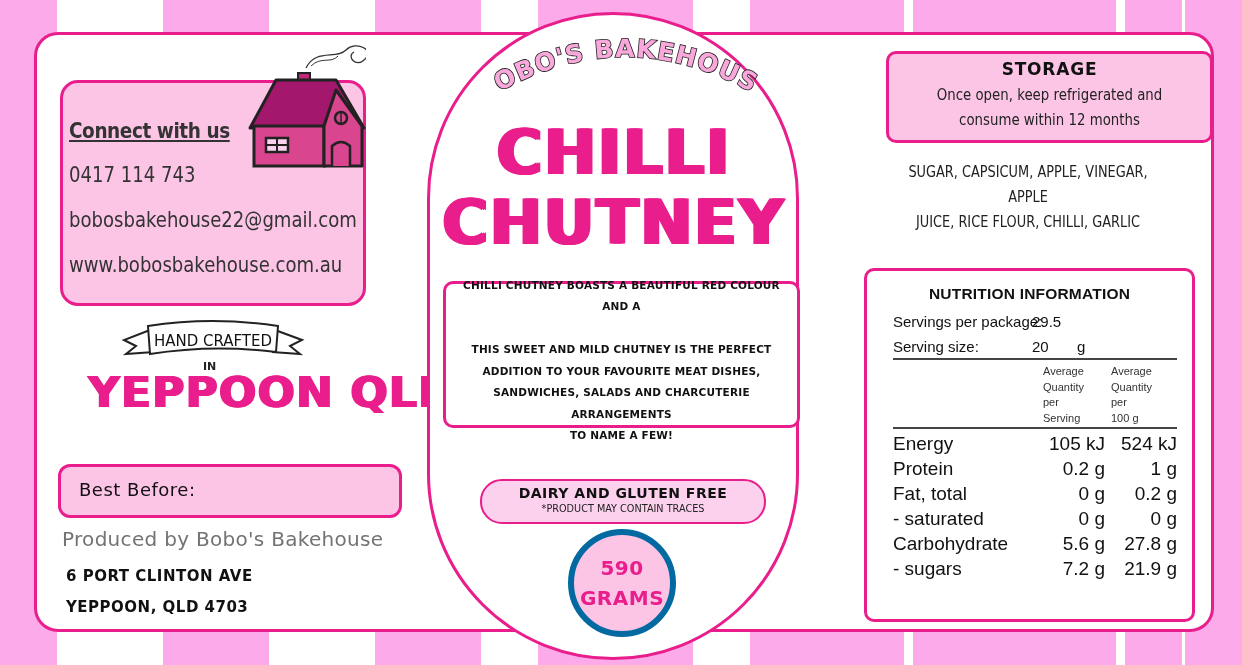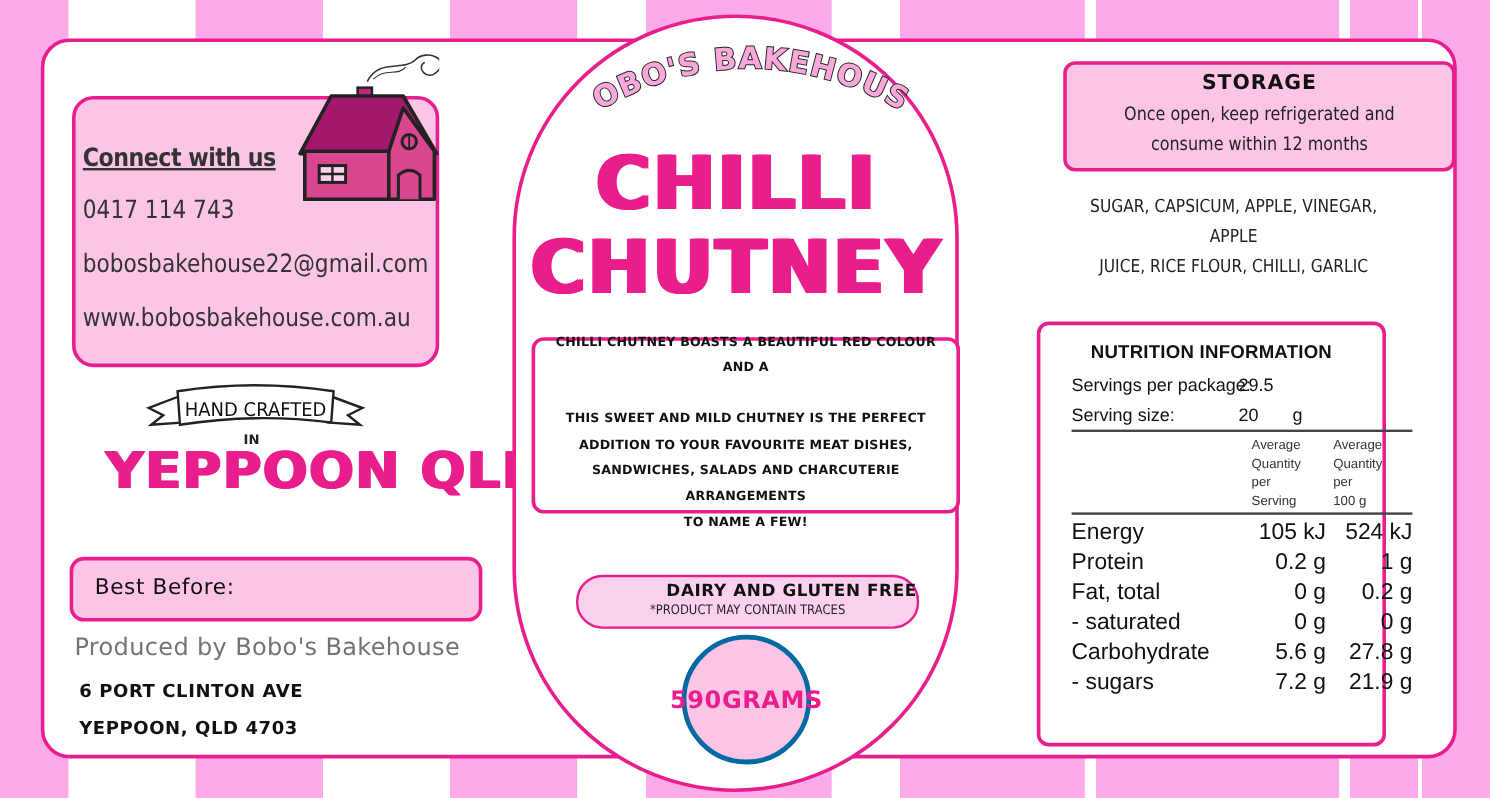--- a/index.html
+++ b/index.html
@@ -92,30 +92,30 @@
   .desc p {
     font-family: "DejaVu Sans", sans-serif; font-size: 10.5px; font-weight: bold; color: #111;
     line-height: 21.5px; letter-spacing: 0.2px; text-transform: uppercase; margin-top: 12px;
   }
   .dairy {
     position: absolute; left: 480px; top: 479px; width: 286px; height: 45px;
     background: #fcd1ee; border: 2px solid #e91e8c; border-radius: 22px; text-align: center;
   }
   .dairy .t1 {
     display: block; margin-top: 4px; font-family: "DejaVu Sans", sans-serif; font-weight: bold;
-    font-size: 14px; color: #111; letter-spacing: 0.5px; text-align: right;
+    font-size: 14px; color: #111; letter-spacing: 0.5px;
   }
   .dairy .t2 {
     display: block; margin-top: 1px; font-family: "DejaVu Sans", sans-serif;
     font-size: 11px; color: #222; transform: scaleX(0.88);
   }
   .grams {
     position: absolute; left: 568px; top: 529px; width: 108px; height: 108px;
-    background: #fcc5e6; border: 4px solid #0369a1; border-radius: 50%;
-    display: flex; flex-direction: row; align-items: center; justify-content: center;
+    background: #fcc5e6; border: 6px solid #0369a1; border-radius: 50%;
+    display: flex; flex-direction: column; align-items: center; justify-content: center;
   }
   .grams span {
     font-family: "DejaVu Sans", sans-serif; font-weight: 900; font-size: 20px; color: #e91e8c;
     line-height: 30px; letter-spacing: 0.5px;
   }
 
   
   .storage {
     position: absolute; left: 886px; top: 51px; width: 327px; height: 92px;
     background: #fcc5e6; border: 3px solid #e91e8c; border-radius: 10px; text-align: center;
@@ -129,21 +129,21 @@
     font-size: 15.5px; line-height: 25px; color: #222; transform: scaleX(0.86);
   }
   .ingredients {
     position: absolute; left: 880px; top: 160px; width: 296px; text-align: center;
     font-family: "DejaVu Sans", sans-serif; font-size: 15px; line-height: 25px; color: #222;
     transform: scaleX(0.86); transform-origin: center;
   }
 
   
   .nutrition {
-    position: absolute; left: 864px; top: 268px; width: 291px; height: 354px;
+    position: absolute; left: 864px; top: 268px; width: 331px; height: 354px;
     background: #fff; border: 3px solid #e91e8c; border-radius: 10px;
     font-family: "Liberation Sans", sans-serif; color: #111;
   }
   .nutrition .nt {
     position: absolute; left: 0; right: 0; top: 14px; text-align: center;
     font-weight: bold; font-size: 15.5px; letter-spacing: 0.2px;
   }
   .nutrition .row { position: absolute; left: 26px; font-size: 15px; }
   .nutrition .hr { position: absolute; left: 26px; width: 284px; height: 2px; background: #444; }
   .nutrition .colh { position: absolute; font-size: 11px; line-height: 15.5px; color: #333; }

